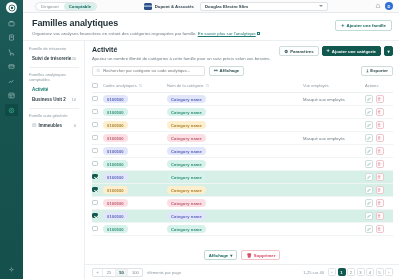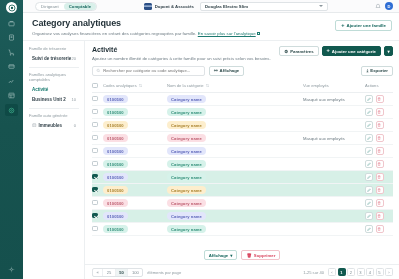--- a/index.html
+++ b/index.html
@@ -308,21 +308,21 @@
         <div class="bell">
           <svg viewBox="0 0 24 24">
               <path d="M18 16v-5a6 6 0 10-12 0v5l-2 2h16z"></path>
             </svg>
         </div>
         <div class="avatar">D</div>
       </div>
     </header>
 
     <div class="pagehead">
-      <div class="page-title">Category analytiques</div>
+      <div class="page-title">Familles analytiques</div>
       <div class="page-sub">
         <span>Organisez vos analyses financières en créant des catégories regroupées par famille.</span>
         <a href="#">En savoir plus sur l'analytique</a><span class="ext-icon"></span>
       </div>
       <div class="btn-add-family">
         <span class="plus">+</span>
         <span>Ajouter une famille</span>
       </div>
     </div>
 

